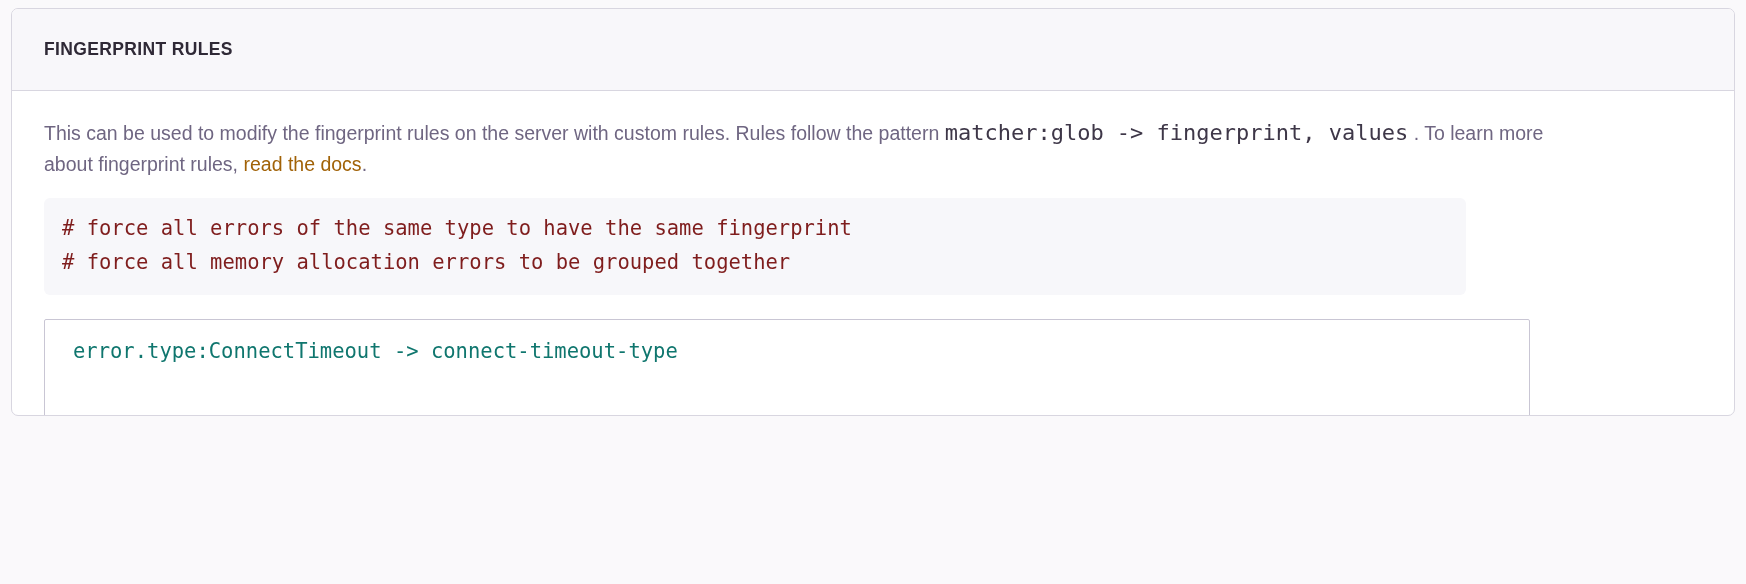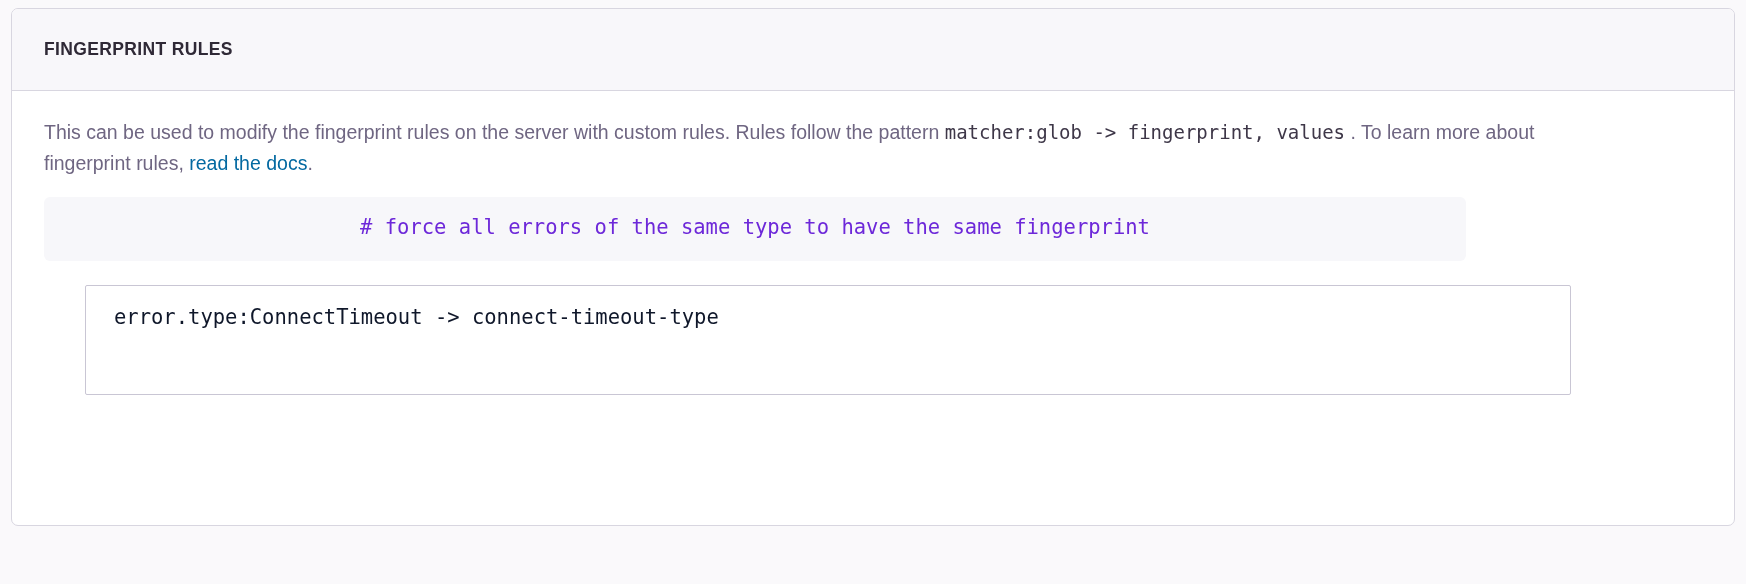--- a/index.html
+++ b/index.html
@@ -12,21 +12,21 @@
     background: #faf9fb;
     font-family: "Liberation Sans", sans-serif;
     -webkit-font-smoothing: antialiased;
   }
 
   .panel {
     position: absolute;
     left: 11px;
     top: 8px;
     width: 1724px;
-    height: 518px;
+    height: 408px;
     box-sizing: border-box;
     background: #ffffff;
     border: 1px solid #d8d6e0;
     border-radius: 7px;
     overflow: hidden;
   }
 
   .panel-header {
     box-sizing: border-box;
     height: 82px;
@@ -54,83 +54,82 @@
     font-size: 19.5px;
     line-height: 31px;
     color: #6f6682;
     max-width: 1510px;
     margin: 0 0 18px 0;
     font-family: "Liberation Sans", sans-serif;
   }
 
   .description code {
     font-family: "DejaVu Sans Mono", monospace;
-    font-size: 19px;
+    font-size: 22px;
     color: #3e3748;
     letter-spacing: 0px;
     white-space: nowrap;
     text-align: center;
   }
 
   .description .docs-link {
-    color: #0369a1;
+    color: #a16207;
     text-decoration: none;
     cursor: pointer;
   }
 
   .code-sample {
     box-sizing: border-box;
     background: #f7f7fa;
     border-radius: 6px;
     padding: 14px 18px 16px 18px;
     margin: 0 0 24px 0;
     width: 1422px;
   }
 
   .code-sample .code-line {
     font-family: "DejaVu Sans Mono", monospace;
     font-size: 20.5px;
     line-height: 33.5px;
-    color: #6d28d9;
+    color: #7f1d1d;
     white-space: pre;
-    text-align: center;
   }
 
   .rules-input {
     box-sizing: border-box;
     display: block;
     width: 1486px;
     height: 110px;
     border: 1px solid #c9c6d4;
     border-radius: 2px;
     background: #ffffff;
     padding: 16px 18px 16px 28px;
     font-family: "DejaVu Sans Mono", monospace;
     font-size: 20.5px;
     line-height: 30px;
-    color: #0f172a;
+    color: #0f766e;
     resize: none;
     outline: none;
     overflow: hidden;
-    margin-left: 41px;
   }
 </style>
 </head>
 <body>
 
 <div class="panel">
 
   <div class="panel-header">
     <div class="panel-title">FINGERPRINT RULES</div>
   </div>
 
   <div class="panel-body">
 
     <p class="description"><span>This can be used to modify the fingerprint rules on the server with custom rules. Rules follow the pattern </span><code>matcher:glob -&gt; fingerprint, values</code><span> . To learn more about fingerprint rules, </span><a class="docs-link" href="#">read the docs</a><span>.</span></p>
 
     <div class="code-sample">
       <div class="code-line"># force all errors of the same type to have the same fingerprint</div>
+      <div class="code-line"># force all memory allocation errors to be grouped together</div>
     </div>
 
     <textarea class="rules-input" placeholder="" style="">error.type:ConnectTimeout -&gt; connect-timeout-type</textarea>
 
   </div>
 </div>
 
 </body></html>

